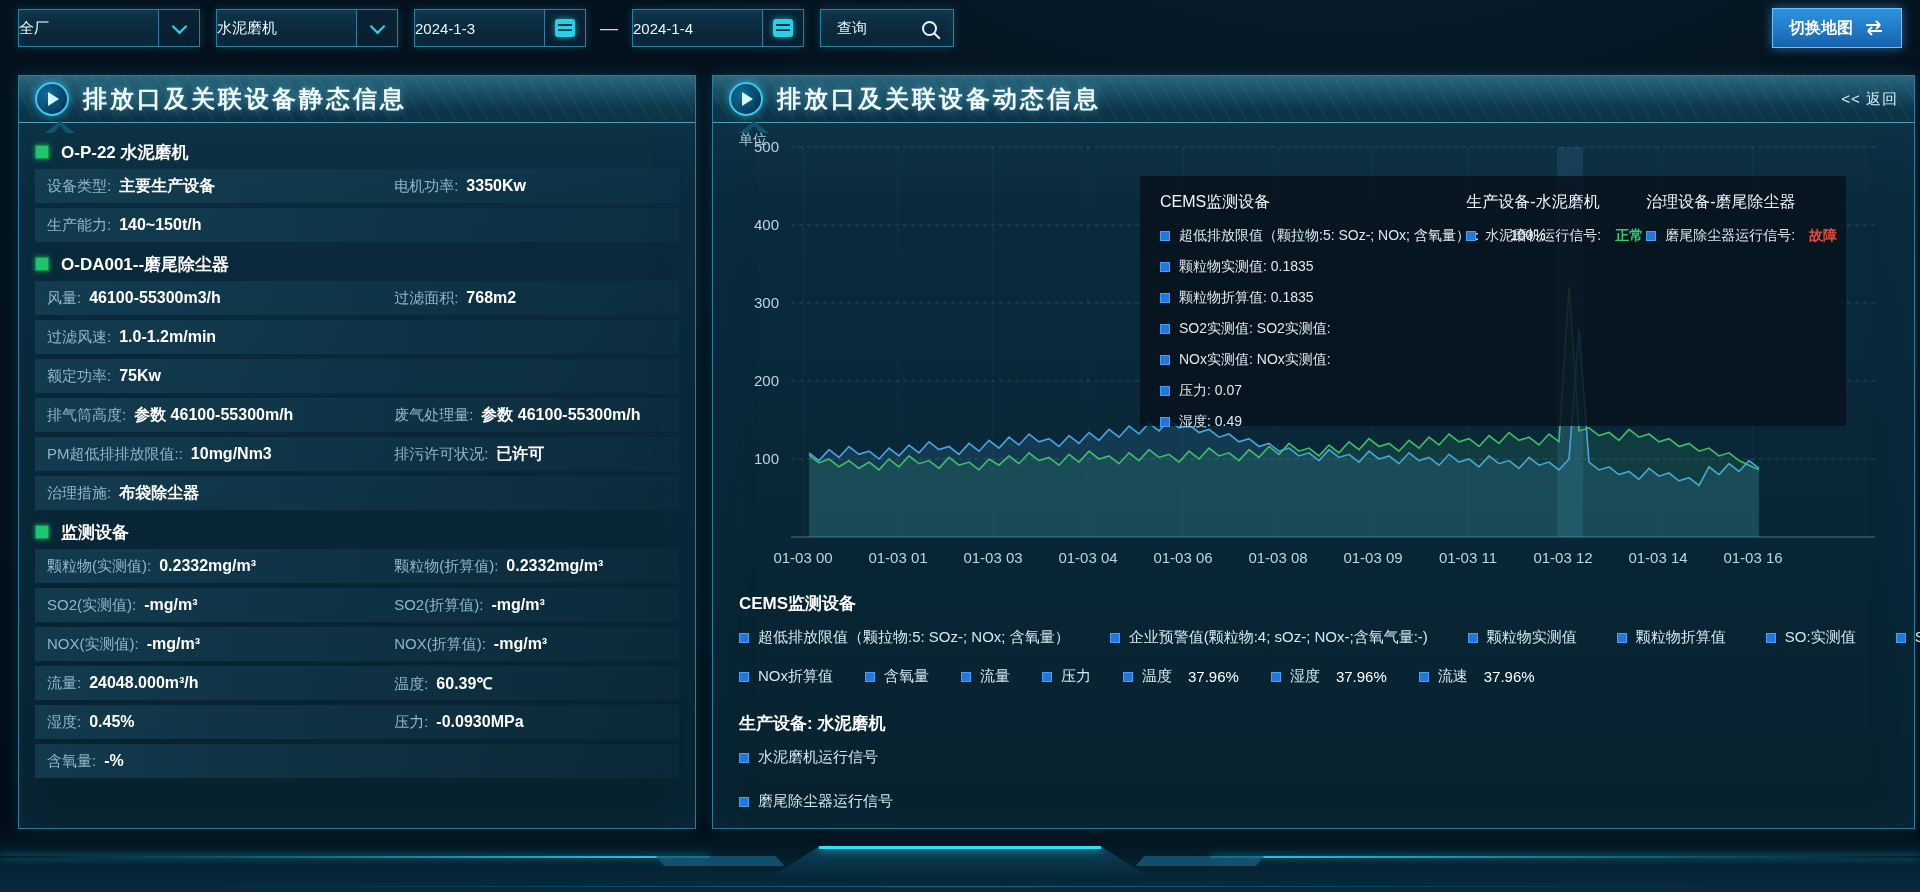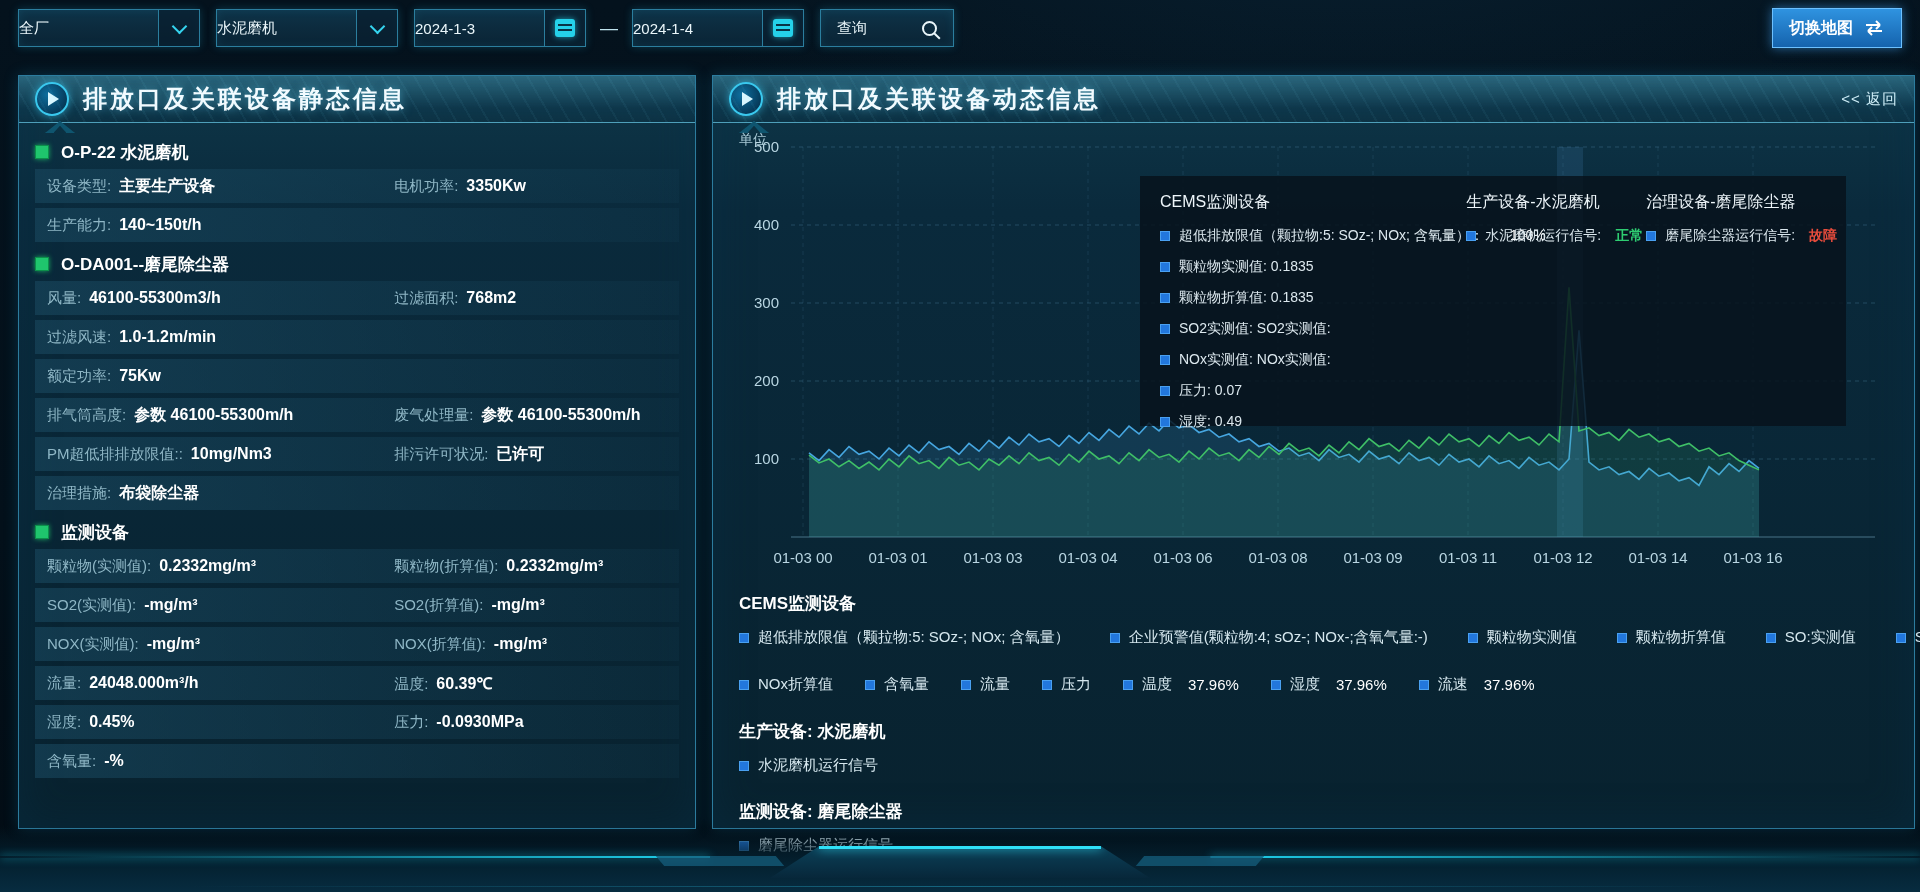--- a/index.html
+++ b/index.html
@@ -79,21 +79,21 @@
     background:rgba(7,18,28,.84);padding:16px 20px;box-sizing:border-box;display:flex;}
   .tt-col1{width:46%;} .tt-col{width:27%;}
   .tt-title{font-size:16px;color:#eef6fa;margin-bottom:14px;}
   .tt-item{display:flex;align-items:baseline;font-size:14px;color:#dce8ee;margin-bottom:13px;white-space:nowrap;}
   .bullet-blue{width:8px;height:8px;background:#2277dd;border:1px solid #4aa0f0;margin-right:9px;flex:0 0 auto;align-self:center;}
   .tt-val{margin-left:26px;color:#fff;}
   .tt-status{margin-left:14px;font-weight:bold;}
   
   .chart-extra{position:absolute;left:26px;top:516px;right:16px;}
   .legend-title,.bsec-title{font-size:17px;font-weight:bold;color:#fff;margin-bottom:13px;}
-  .legend-row{display:flex;align-items:center;gap:40px;margin-bottom:28px;flex-wrap:nowrap;}
+  .legend-row{display:flex;align-items:center;gap:40px;margin-bottom:20px;flex-wrap:nowrap;}
   .legend-row.second{gap:32px;margin-bottom:26px;}
   .lg-item{display:flex;align-items:center;font-size:15px;color:#d5e7ee;white-space:nowrap;cursor:pointer;}
   .lg-val{margin-left:16px;color:#fff;}
   .bsec-item{display:flex;align-items:center;font-size:15px;color:#d5e7ee;margin-bottom:25px;}
   
   .footer{position:absolute;left:0;right:0;bottom:0;height:66px;
     background:linear-gradient(180deg, rgba(2,12,20,0) 0%, #04202f 55%, #072c40 100%);}
   .footer .line-l,.footer .line-r{position:absolute;bottom:34px;height:2px;width:37%;
     background:linear-gradient(90deg, rgba(31,212,240,0), #1fd4f0);box-shadow:0 0 8px rgba(31,212,240,.8);}
   .footer .line-l{left:0;} .footer .line-r{right:0;transform:scaleX(-1);}
@@ -455,21 +455,20 @@
           <span>流速</span>
           <span class="lg-val">37.96%</span>
         </span>
       </div>
     <div id="bottom-sections">
         <div class="bsec-title">生产设备: 水泥磨机</div>
         <div class="bsec-item">
           <span class="bullet-blue"></span>
           <span>水泥磨机运行信号</span>
         </div>
-        <div class="bsec-title">监测设备: 磨尾除尘器</div>
         <div class="bsec-item">
           <span class="bullet-blue"></span>
           <span>磨尾除尘器运行信号</span>
         </div>
       </div>
   </div>
 </div>
 
 <div class="footer">
   <span class="line-l"></span>

